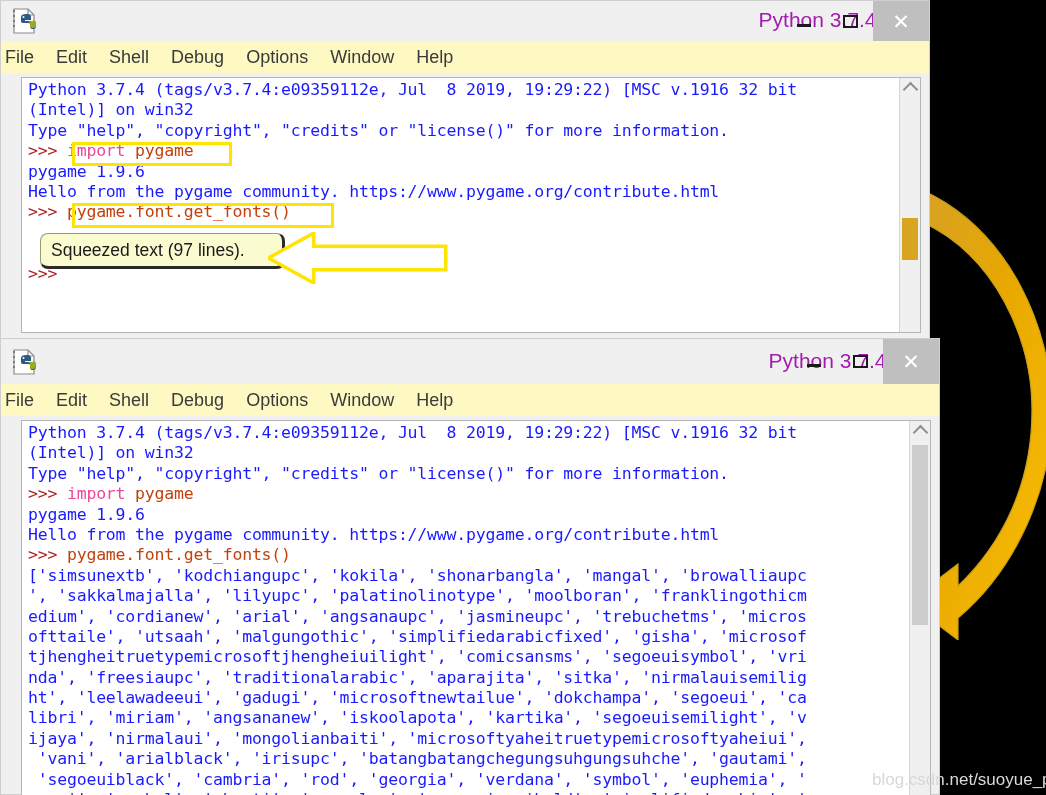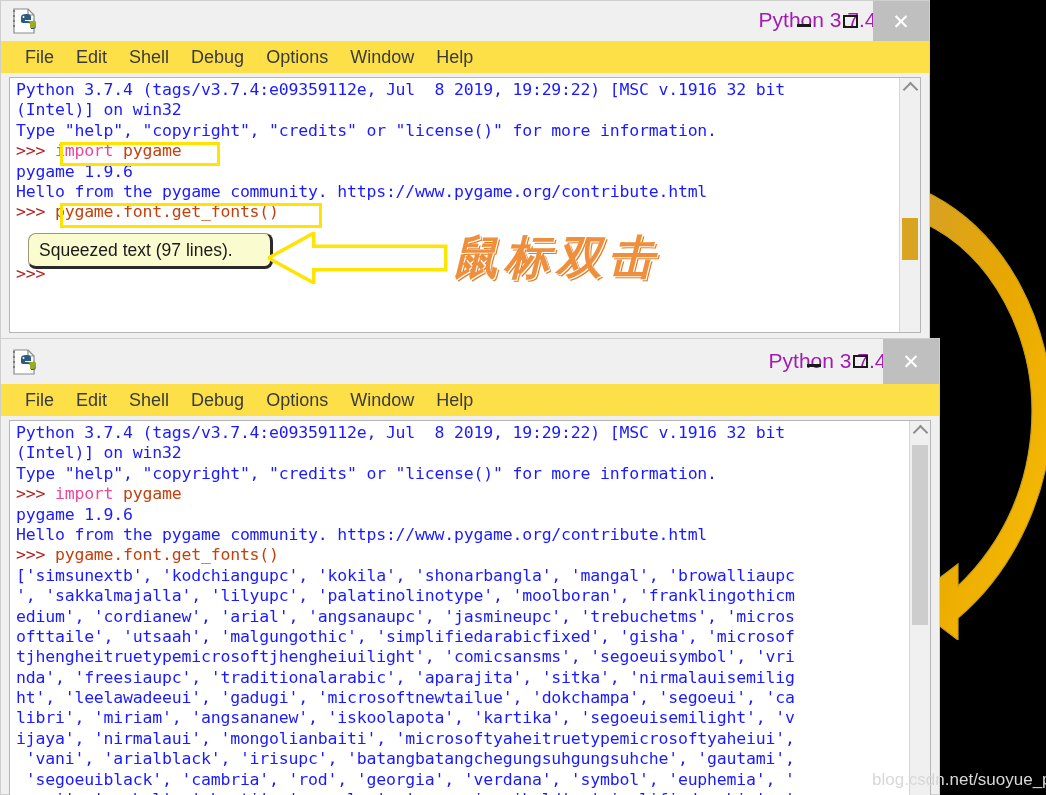--- a/index.html
+++ b/index.html
@@ -20,27 +20,27 @@
     font-size:21px;color:#a21caf;font-family:"Liberation Sans", sans-serif;
     letter-spacing:0px;
   }
   .winbtns{position:absolute;right:0;top:0;height:40px;display:flex;align-items:stretch;}
   .wbtn{width:46px;display:flex;align-items:center;justify-content:center;cursor:default;}
   .wbtn.close{width:56px;background:#bfbfbf;}
   .min-glyph{width:14px;height:3px;background:#1a1a1a;display:block;margin-top:8px;}
   .max-glyph{width:15px;height:13px;border:2px solid #1a1a1a;display:block;box-sizing:border-box;}
   .close-glyph{color:#fff;font-size:21px;line-height:1;font-family:"Liberation Sans",sans-serif;}
 
-  .menubar{height:32px;display:flex;align-items:center;padding-left:24px;gap:0px;background:#fde047;}
+  .menubar{height:32px;display:flex;align-items:center;padding-left:4px;gap:0px;background:#fef9c3;}
   .menuitem{
     font-size:18px;color:#3a3a3a;padding:2px 14px 2px 0px;margin-right:8px;
     font-family:"Liberation Sans", sans-serif;cursor:default;white-space:nowrap;
   }
 
-  .textwrap{position:absolute;left:8px;right:8px;bottom:6px;background:#fff;border:1px solid #b5b5b5;box-sizing:border-box;overflow:hidden;}
+  .textwrap{position:absolute;left:20px;right:8px;bottom:6px;background:#fff;border:1px solid #b5b5b5;box-sizing:border-box;overflow:hidden;}
   .shelltext{
     position:absolute;left:6px;top:2px;right:22px;
     font-family:"DejaVu Sans Mono","Liberation Mono",monospace;
     font-size:16.5px;line-height:20.4px;white-space:pre;
     color:#1a1aff;letter-spacing:-0.2px;
   }
   .shelltext .ln{height:20.4px;}
   .c-black{color:#c2410c;}
   .c-blue{color:#1a1aff;}
   .c-orange{color:#ec4899;}
@@ -164,21 +164,20 @@
     </div>
   </div>
 
   <div class="yarrow" style="left:268px;top:232px;width:180px;height:52px;">
     <svg width="180" height="52" viewBox="0 0 180 52">
       <path d="M4 26 L44 4 L44 16 L176 16 L176 36 L44 36 L44 48 Z" fill="#ffffff" stroke="#ffe400" stroke-width="7" stroke-linejoin="miter"></path>
       <path d="M4 26 L44 4 L44 16 L176 16 L176 36 L44 36 L44 48 Z" fill="#ffffff"></path>
     </svg>
   </div>
 
-  <div class="cn-note" style="left:452px;top:227px;">鼠标双击</div>
 
   <div class="win" style="left:0px;top:338px;width:940px;height:457px;">
 
     <div class="titlebar" style="height:45px;">
       <div class="app-icon" style="top:8px;">
         <svg width="30" height="30" viewBox="0 0 30 30">
           <path d="M5 3 h14 l6 6 v18 h-20 z" fill="#ffffff" stroke="#8a8a8a" stroke-width="1.2"></path>
           <path d="M19 3 v6 h6" fill="none" stroke="#8a8a8a" stroke-width="1.2"></path>
           <rect x="4" y="4" width="2" height="2" fill="#7a7a7a"></rect>
           <rect x="4" y="9" width="2" height="2" fill="#7a7a7a"></rect>

